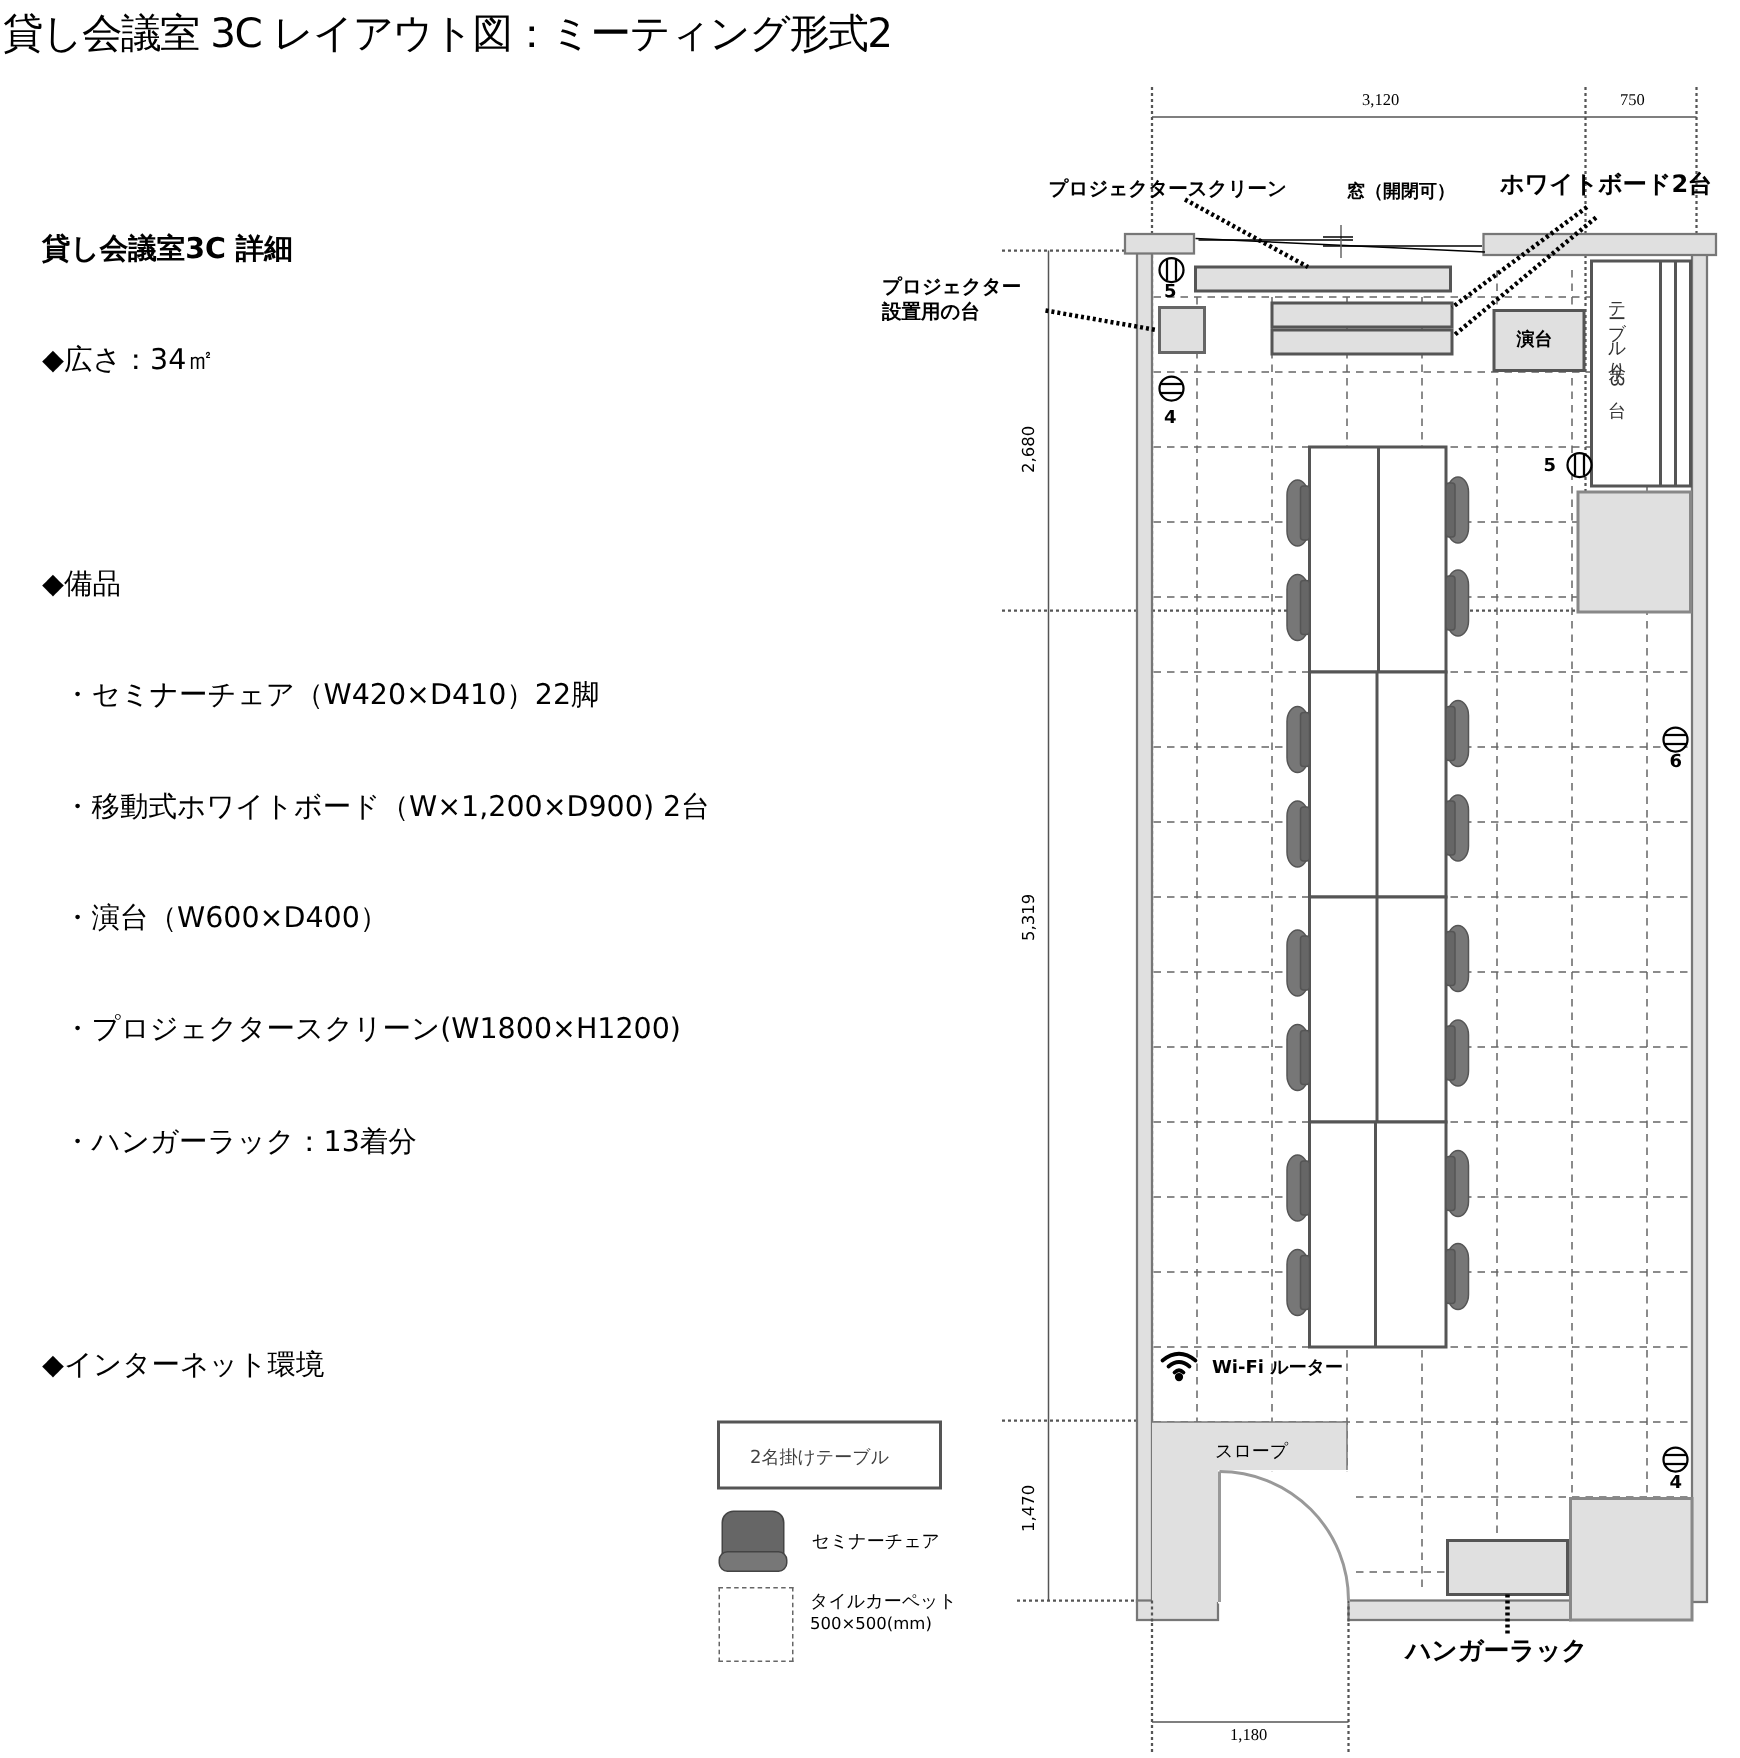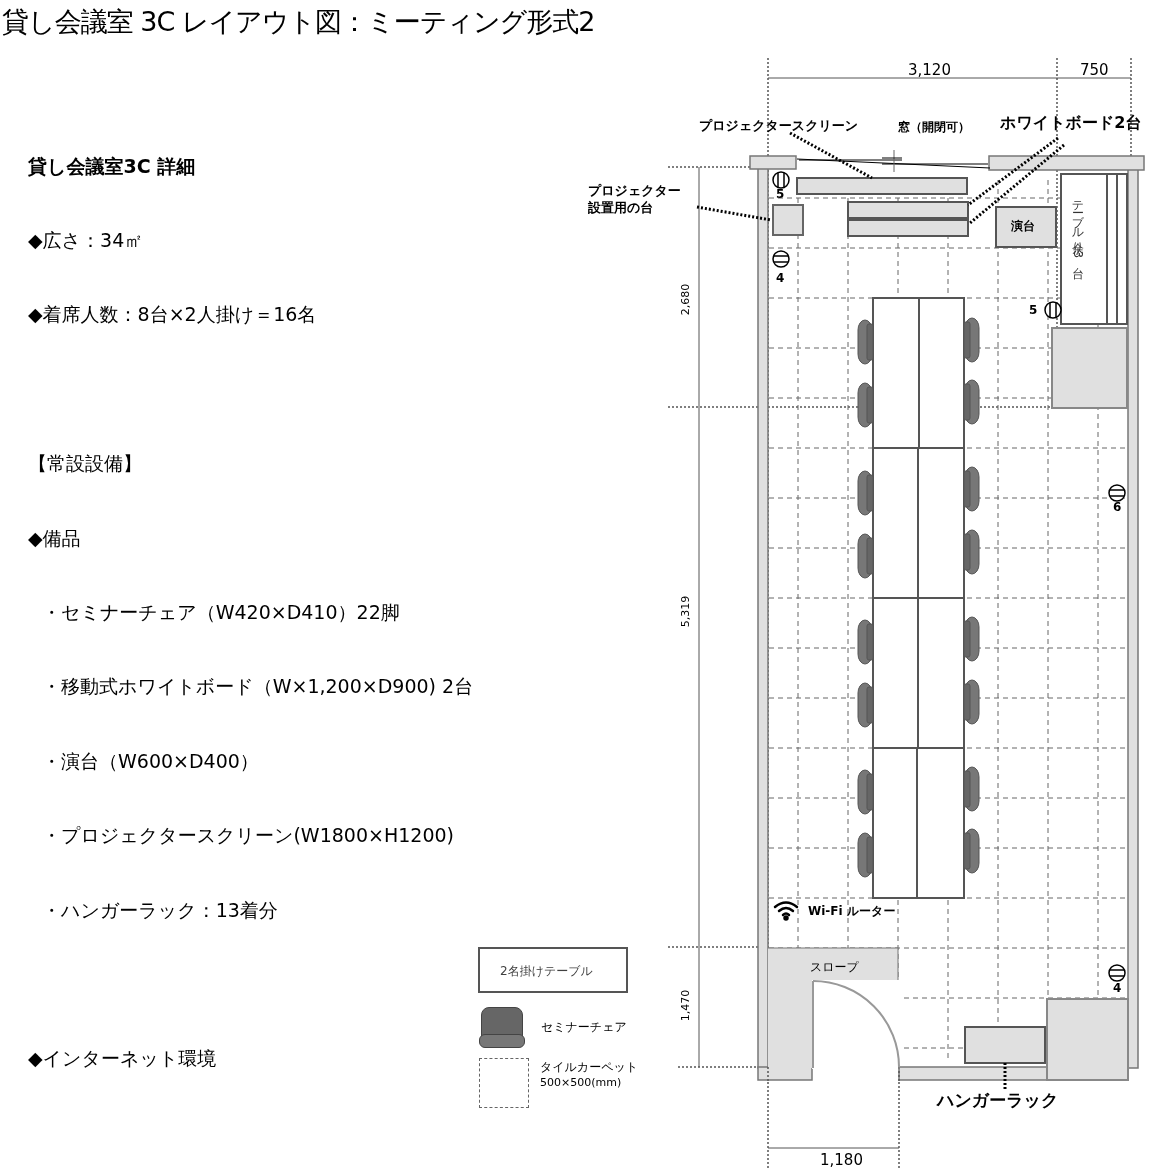--- a/index.html
+++ b/index.html
@@ -4,36 +4,34 @@
 <style>
   html,body{margin:0;padding:0;background:#fff;}
   body{width:1160px;height:1172px;position:relative;overflow:hidden;font-family:"DejaVu Sans","Liberation Sans",sans-serif;color:#000;}
   .title{position:absolute;left:2px;top:4px;font-size:27px;font-weight:normal;letter-spacing:-1px;white-space:nowrap;}
   .details{position:absolute;left:28px;top:104px;font-size:19px;line-height:24.8px;white-space:pre;}
   .details .hd{font-weight:bold;}
   .details .line{height:24.8px;}
   .details .ind{padding-left:14px;}
   .plan{position:absolute;left:0;top:0;width:1160px;height:1172px;}
   .lbl{position:absolute;font-size:13px;font-weight:bold;white-space:nowrap;}
-  .dim{position:absolute;font-size:15px;white-space:nowrap;}
+  .dim{position:absolute;font-size:11px;white-space:nowrap;font-family:Liberation Serif, serif;}
   .vdim{position:absolute;font-size:11px;transform:rotate(-90deg);transform-origin:center;white-space:nowrap;}
   .legend-item{position:absolute;font-size:12px;white-space:nowrap;}
   .box{position:absolute;box-sizing:border-box;}
 </style>
 </head>
 <body>
 
 <div class="title">貸し会議室 3C レイアウト図：ミーティング形式2</div>
 
 <div class="details">
   <div class="line hd">貸し会議室3C 詳細</div>
   <div class="line">◆広さ：34㎡</div>
-  <div class="line">◆着席人数：8台×2人掛け＝16名</div>
   <div class="line"></div>
-  <div class="line">【常設設備】</div>
   <div class="line">◆備品</div>
   <div class="line ind">・セミナーチェア（W420×D410）22脚</div>
   <div class="line ind">・移動式ホワイトボード（W×1,200×D900) 2台</div>
   <div class="line ind">・演台（W600×D400）</div>
   <div class="line ind">・プロジェクタースクリーン(W1800×H1200)</div>
   <div class="line ind">・ハンガーラック：13着分</div>
   <div class="line"></div>
   <div class="line">◆インターネット環境</div>
   
   

